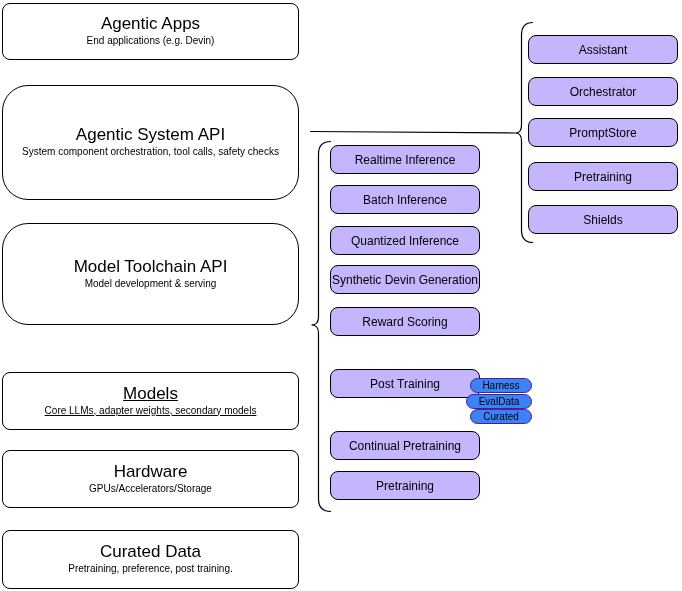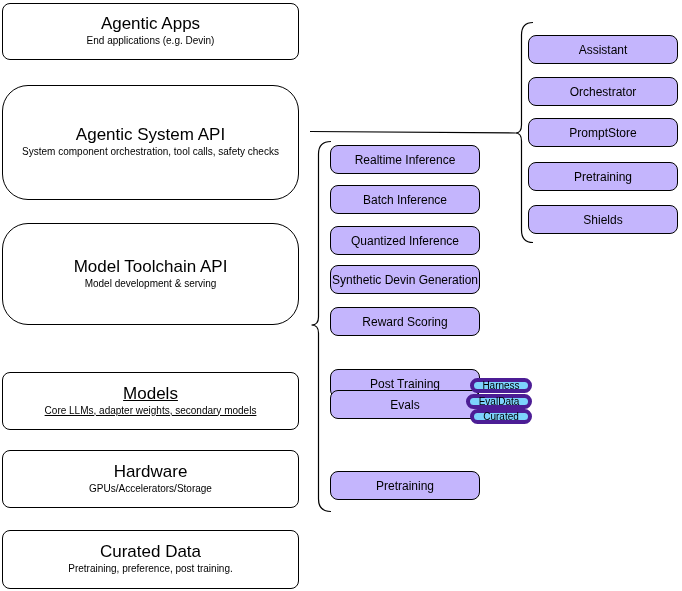--- a/index.html
+++ b/index.html
@@ -38,21 +38,21 @@
   #m-0 { top:145px; } #m-1 { top:185px; } #m-2 { top:226px; }
   #m-3 { top:265px; } #m-4 { top:307px; } #m-5 { top:348px;margin-top:21px; }
   #m-6 { top:390px; } #m-7 { top:431px; } #m-8 { top:471px; }
 
   .rbox { left:528px; }
   #r-0 { top:35px; }  #r-1 { top:77px; }  #r-2 { top:118px;text-align:right; }
   #r-3 { top:162px; } #r-4 { top:205px; }
 
   .pill {
     position:absolute; height:15px;
-    border:4px solid #4c1d95; border-radius:8px; background:#7dd3fc;
+    border:1px solid #4c1d95; border-radius:8px; background:#3b82f6;
     display:flex; align-items:center; justify-content:center;
     font-size:10px; z-index:3; box-sizing:border-box;
   }
   #pill-0 { left:470px; top:378px; width:62px; }
   #pill-1 { left:466px; top:394px; width:66px; }
   #pill-2 { left:470px; top:409px; width:62px; }
 </style>
 </head>
 <body>
 
@@ -91,21 +91,21 @@
     <div class="title">Curated Data</div>
     <div class="sub">Pretraining, preference, post training.</div>
   </div>
 
   <div class="mbox" id="m-0">Realtime Inference</div>
   <div class="mbox" id="m-1">Batch Inference</div>
   <div class="mbox" id="m-2">Quantized Inference</div>
   <div class="mbox" id="m-3">Synthetic Devin Generation</div>
   <div class="mbox" id="m-4">Reward Scoring</div>
   <div class="mbox" id="m-5">Post Training</div>
-  <div class="mbox" id="m-6">Evals</div>
+  <div class="mbox" id="m-7">Continual Pretraining</div>
   <div class="mbox" id="m-8">Pretraining</div>
 
   <div class="pill" id="pill-0">Harness</div>
   <div class="pill" id="pill-1">EvalData</div>
   <div class="pill" id="pill-2">Curated</div>
 
   <div class="rbox" id="r-0">Assistant</div>
   <div class="rbox" id="r-1">Orchestrator</div>
   <div class="rbox" id="r-2">PromptStore</div>
   <div class="rbox" id="r-3">Pretraining</div>

